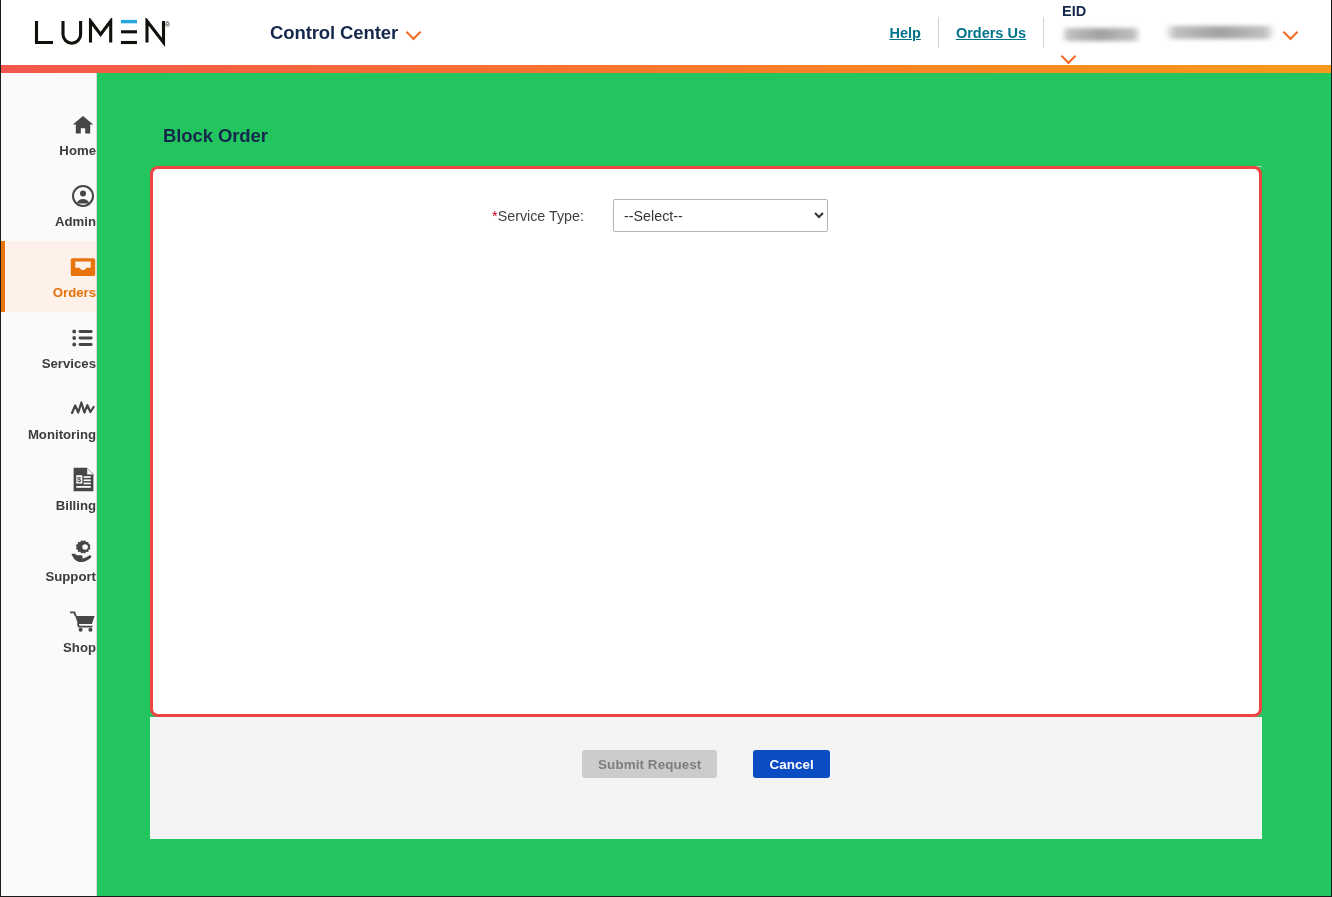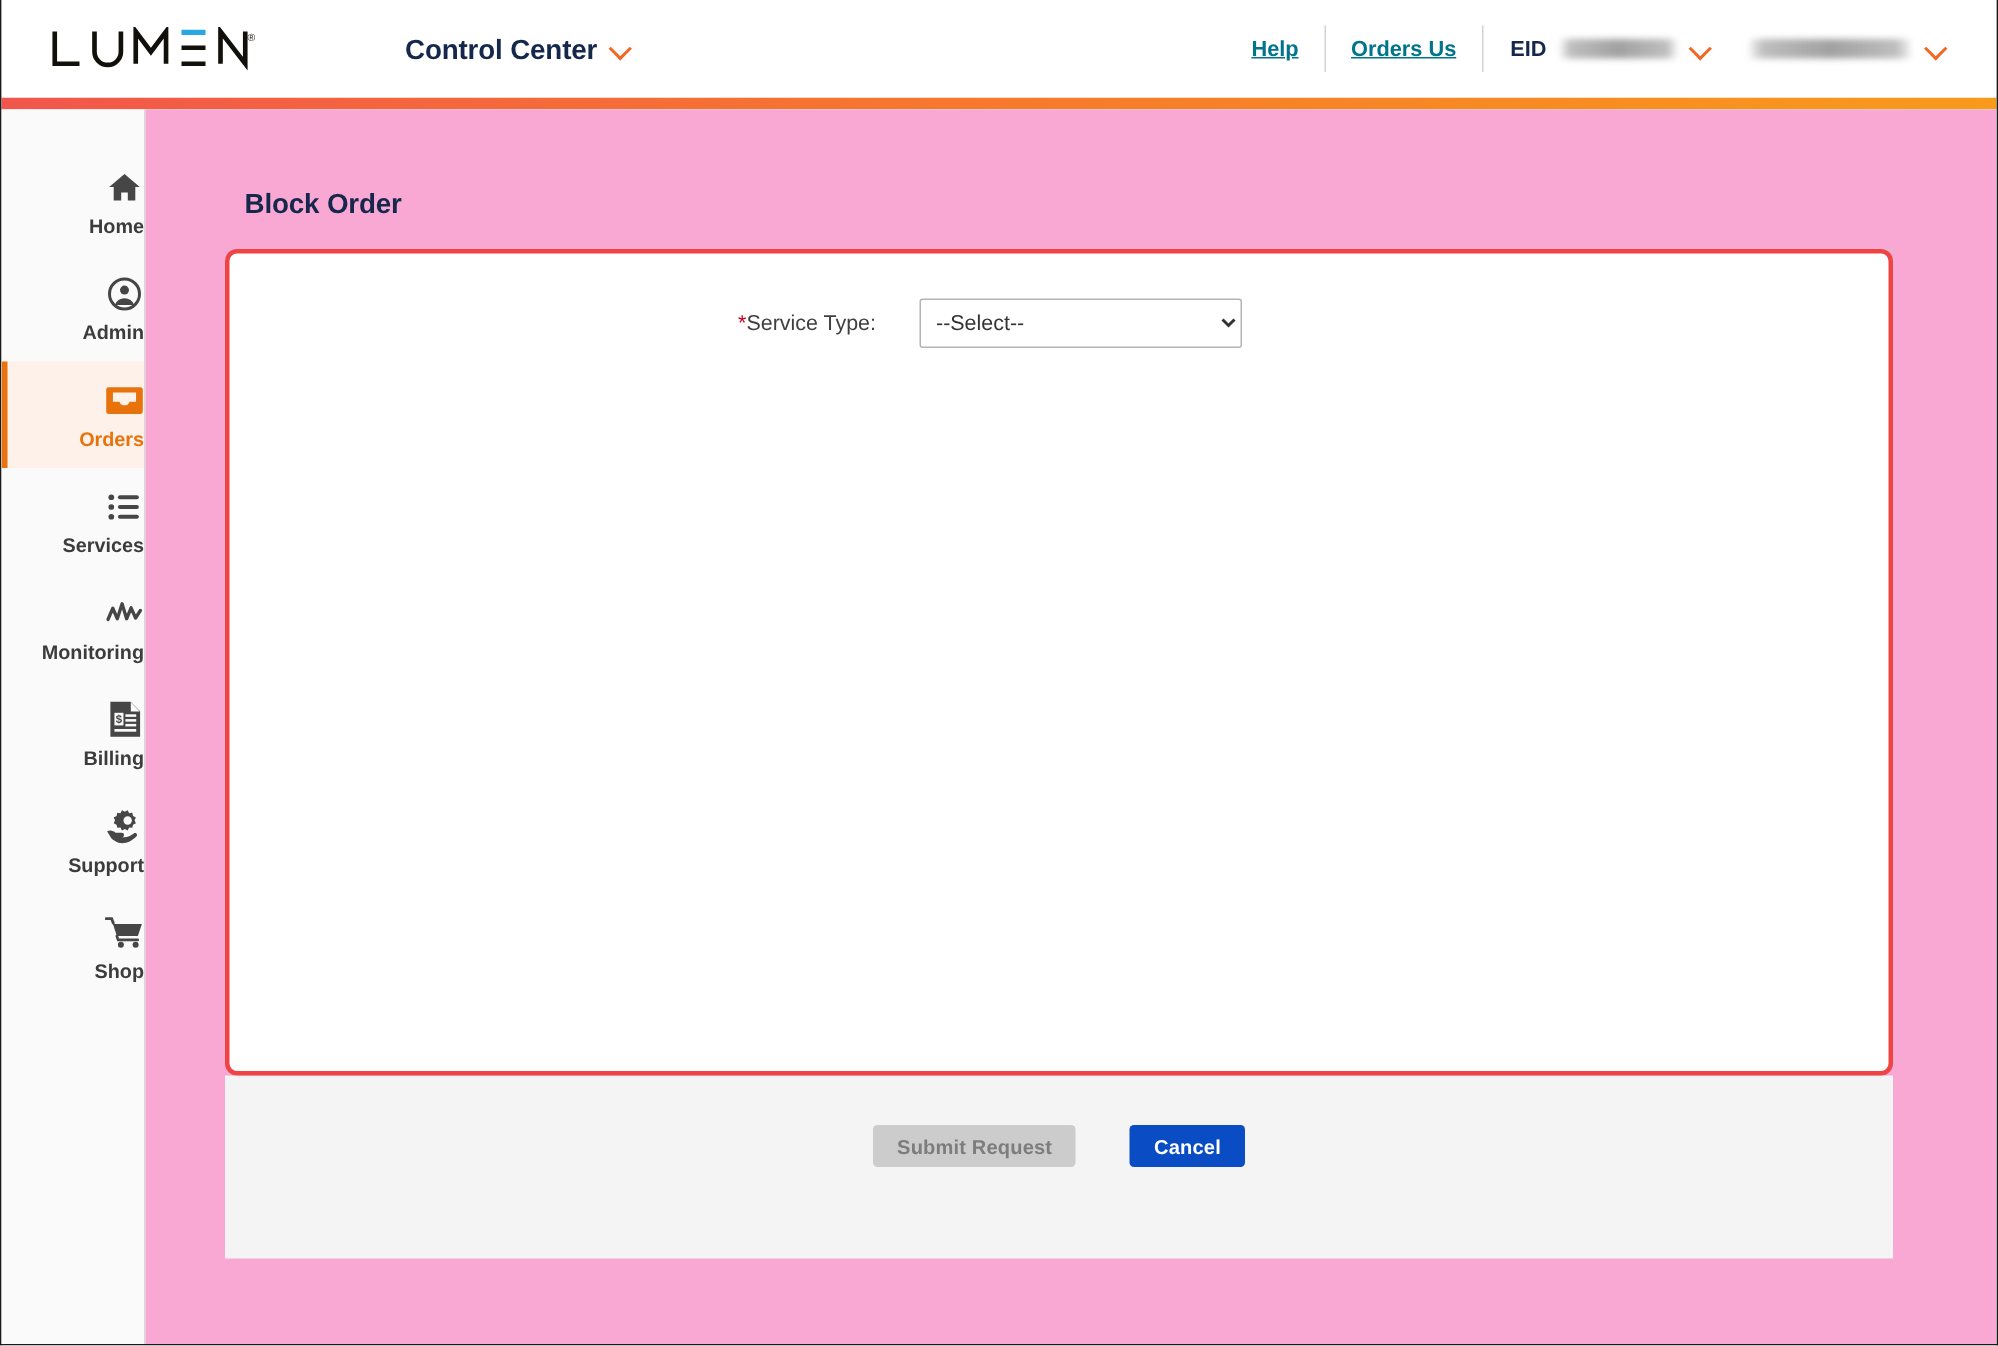--- a/index.html
+++ b/index.html
@@ -84,24 +84,25 @@
     cursor: pointer;
     white-space: nowrap;
   }
   .vsep {
     width: 1px;
     height: 31px;
     background: #d2d2d2;
   }
   .eid-group {
     display: flex;
-    align-items: center;
+    align-items: flex-start;
     gap: 9px;
     padding: 0 14px 0 18px;
     cursor: pointer;
+    flex-direction: column;
   }
   .eid-label {
     font-size: 14.5px;
     font-weight: bold;
     color: #15284b;
   }
   .redacted {
     display: inline-block;
     height: 13px;
     border-radius: 2px;
@@ -170,21 +171,21 @@
     background: #fdf1ea;
     border-left-color: #e8730c;
   }
   .nav-item.active .ico { color: #e8730c; }
   .nav-item.active .lbl { color: #e8730c; }
   .nav-item svg { display:block; }
 
   
   #main {
     flex: 1;
-    background: #f9a8d4;
+    background: #22c55e;
     position: relative;
     padding-left: 53px;
     padding-right: 69px;
   }
   #page-title {
     font-size: 18.5px;
     font-weight: bold;
     color: #15284b;
     padding-top: 40px;
     padding-left: 13px;

